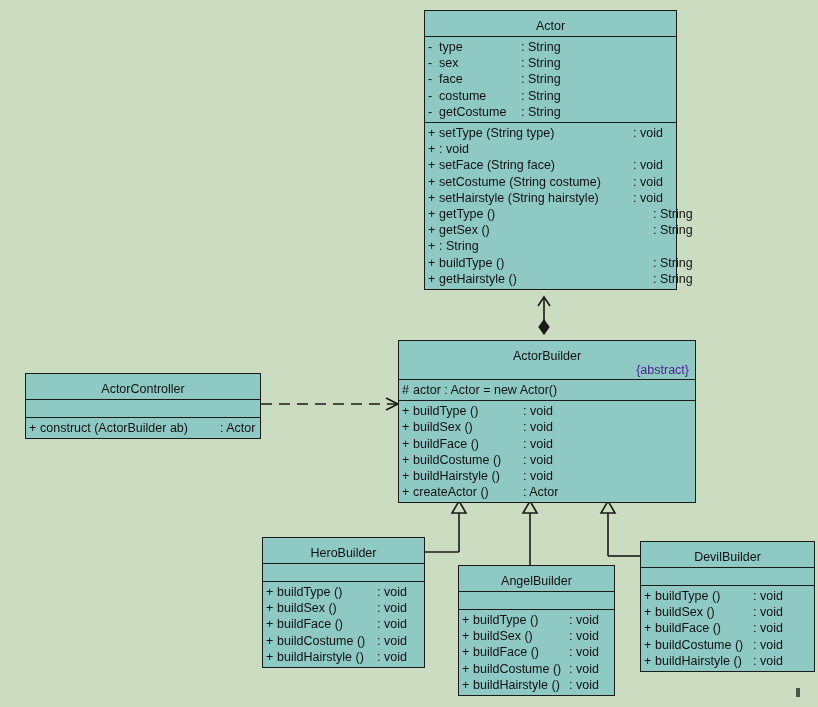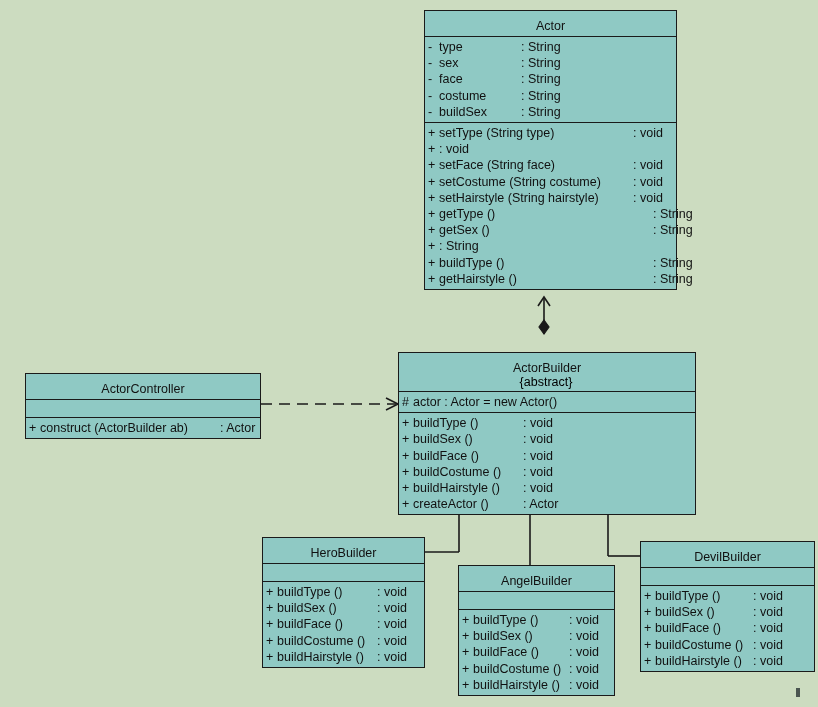--- a/index.html
+++ b/index.html
@@ -42,23 +42,23 @@
     padding: 8px 4px 3px 4px;
     line-height: 14px;
     border-bottom: 1px solid #1a1a1a;
     box-sizing: border-box;
   }
   .cls-header.with-stereo {
     padding-bottom: 1px;
   }
   .stereo {
     display: block;
-    text-align: center;
+    text-align: right;
     font-size: 12.5px;
-    color: #000000;
+    color: #4c1d95;
     line-height: 15px;
     padding-right: 2px;
   }
   .cls-compartment {
     border-bottom: 1px solid #1a1a1a;
     box-sizing: border-box;
     padding: 2px 0 2px 0;
   }
   .cls-compartment.last {
     border-bottom: none;
@@ -151,21 +151,21 @@
         <span class="r-name" style="width:82px">face</span>
         <span class="r-type">: String</span>
       </div>
       <div class="row">
         <span class="r-vis">-</span>
         <span class="r-name" style="width:82px">costume</span>
         <span class="r-type">: String</span>
       </div>
       <div class="row">
         <span class="r-vis">-</span>
-        <span class="r-name" style="width:82px">buildSex</span>
+        <span class="r-name" style="width:82px">getCostume</span>
         <span class="r-type">: String</span>
       </div>
     </div>
     <div class="cls-compartment last">
       <div class="row">
         <span class="r-vis">+</span>
         <span class="r-name" style="width:194px">setType (String type)</span>
         <span class="r-type">: void</span>
       </div>
       <div class="row">
@@ -207,21 +207,21 @@
         <span class="r-type">: String</span>
       </div>
       <div class="row">
         <span class="r-vis">+</span>
         <span class="r-name" style="width:214px">getHairstyle ()</span>
         <span class="r-type">: String</span>
       </div>
     </div>
   </div>
 
-  <div class="uml-class" style="left:398px; top:352px; width:298px;">
+  <div class="uml-class" style="left:398px; top:340px; width:298px;">
     <div class="cls-header with-stereo">
       <span>ActorBuilder</span>
       <span class="stereo">{abstract}</span>
     </div>
     <div class="cls-compartment">
       <div class="row">
         <span class="r-vis">#</span>
         <span class="r-name">actor  : Actor   = new Actor()</span>
       </div>
     </div>

